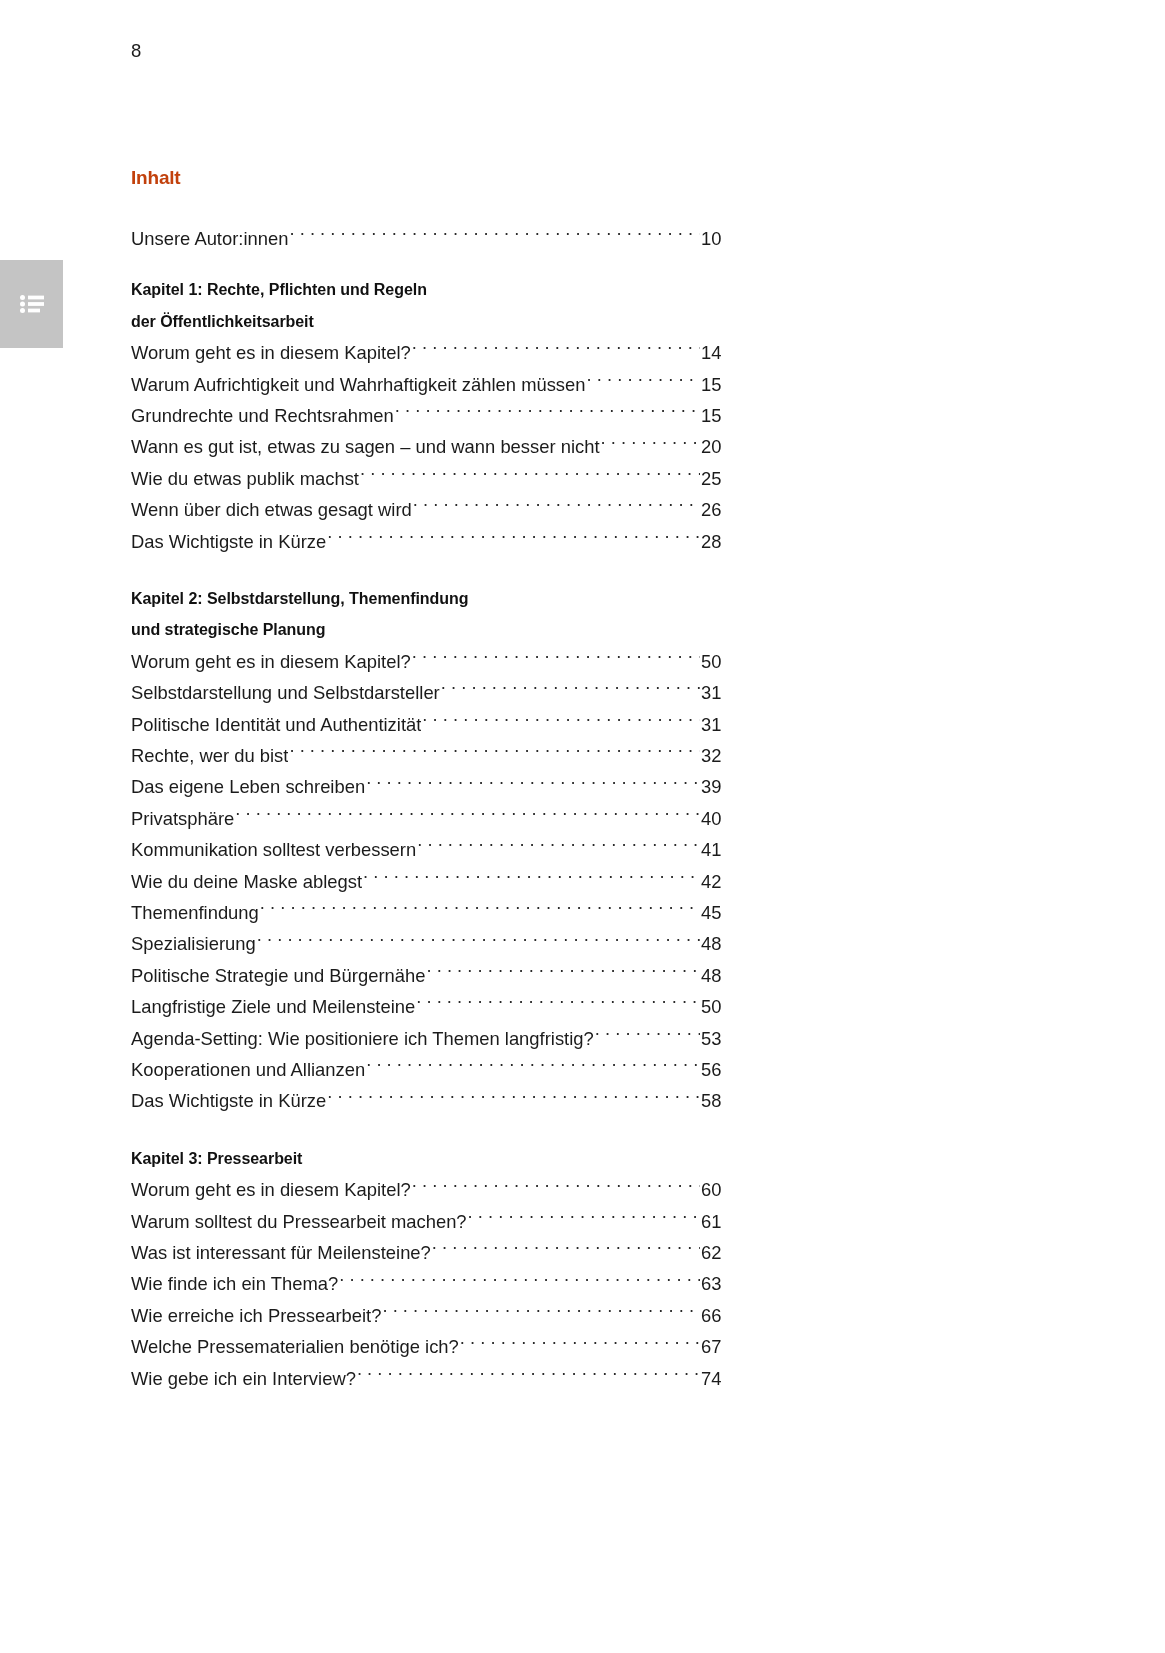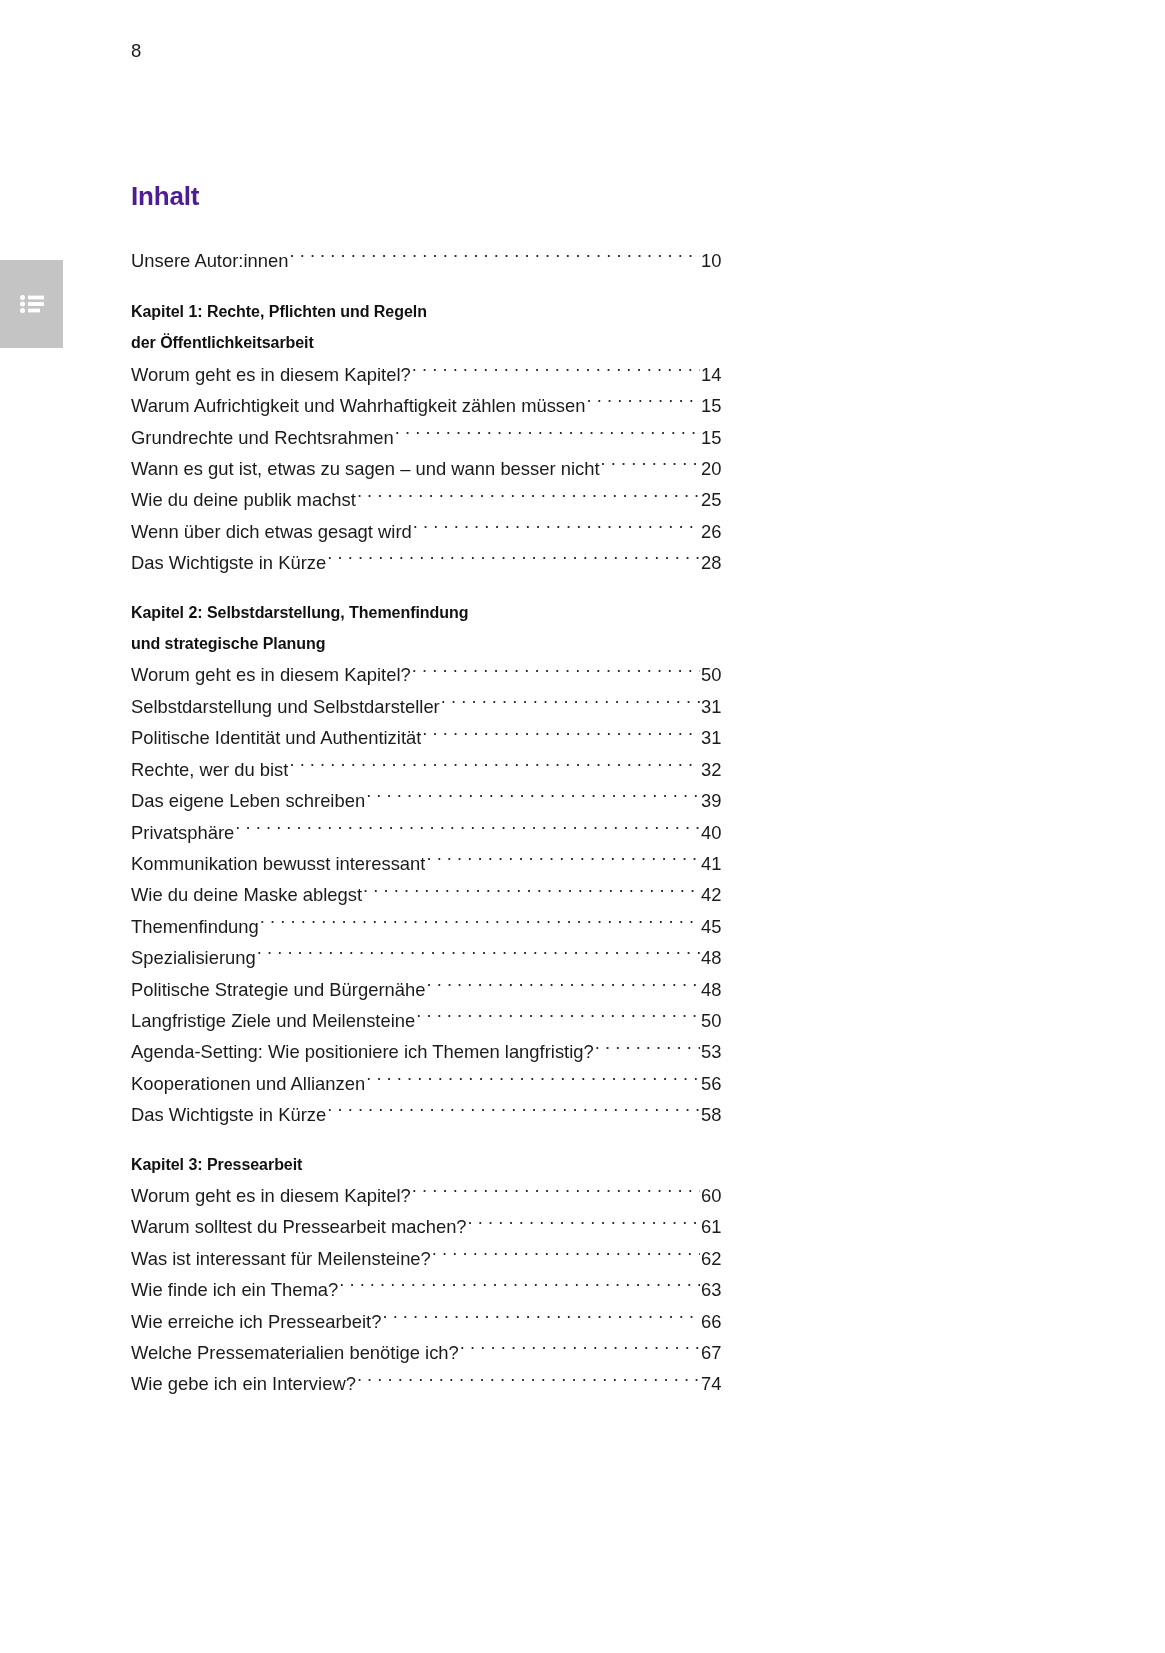--- a/index.html
+++ b/index.html
@@ -54,25 +54,25 @@
   }
 
   .content {
     position: absolute;
     left: 131px;
     top: 168px;
     width: 604px;
   }
 
   h1.toc-title {
-    margin: 14px 0 34px 0;
-    font-size: 26px;
+    margin: 0 0 34px 0;
+    font-size: 19px;
     font-weight: bold;
     letter-spacing: -0.2px;
-    color: #4c1d95;
+    color: #c2410c;
     line-height: 1.1;
   }
 
   
   .toc-row {
     display: flex;
     align-items: baseline;
     font-size: 18.4px;
     line-height: 31.4px;
     color: #1b1b1b;
@@ -113,21 +113,21 @@
     font-size: 16px;
     font-weight: bold;
     line-height: 31.4px;
     color: #111111;
     letter-spacing: -0.05px;
   }
   .group {
     margin-bottom: 0;
   }
   .gap-before {
-    margin-top: 18px;
+    margin-top: 26px;
   }
   .gap-after-first {
     margin-bottom: 20px;
   }
 </style>
 </head>
 <body>
 
 <div class="page">
 
@@ -176,21 +176,21 @@
         <span class="lbl">Grundrechte und Rechtsrahmen</span>
         <span class="leader"></span>
         <span class="pg">15</span>
       </div>
       <div class="toc-row tight">
         <span class="lbl">Wann es gut ist, etwas zu sagen – und wann besser nicht</span>
         <span class="leader"></span>
         <span class="pg">20</span>
       </div>
       <div class="toc-row">
-        <span class="lbl">Wie du deine publik machst</span>
+        <span class="lbl">Wie du etwas publik machst</span>
         <span class="leader"></span>
         <span class="pg">25</span>
       </div>
       <div class="toc-row">
         <span class="lbl">Wenn über dich etwas gesagt wird</span>
         <span class="leader"></span>
         <span class="pg">26</span>
       </div>
       <div class="toc-row">
         <span class="lbl">Das Wichtigste in Kürze</span>
@@ -227,21 +227,21 @@
         <span class="lbl">Das eigene Leben schreiben</span>
         <span class="leader"></span>
         <span class="pg">39</span>
       </div>
       <div class="toc-row">
         <span class="lbl">Privatsphäre</span>
         <span class="leader"></span>
         <span class="pg">40</span>
       </div>
       <div class="toc-row">
-        <span class="lbl">Kommunikation bewusst interessant</span>
+        <span class="lbl">Kommunikation solltest verbessern</span>
         <span class="leader"></span>
         <span class="pg">41</span>
       </div>
       <div class="toc-row">
         <span class="lbl">Wie du deine Maske ablegst</span>
         <span class="leader"></span>
         <span class="pg">42</span>
       </div>
       <div class="toc-row">
         <span class="lbl">Themenfindung</span>

